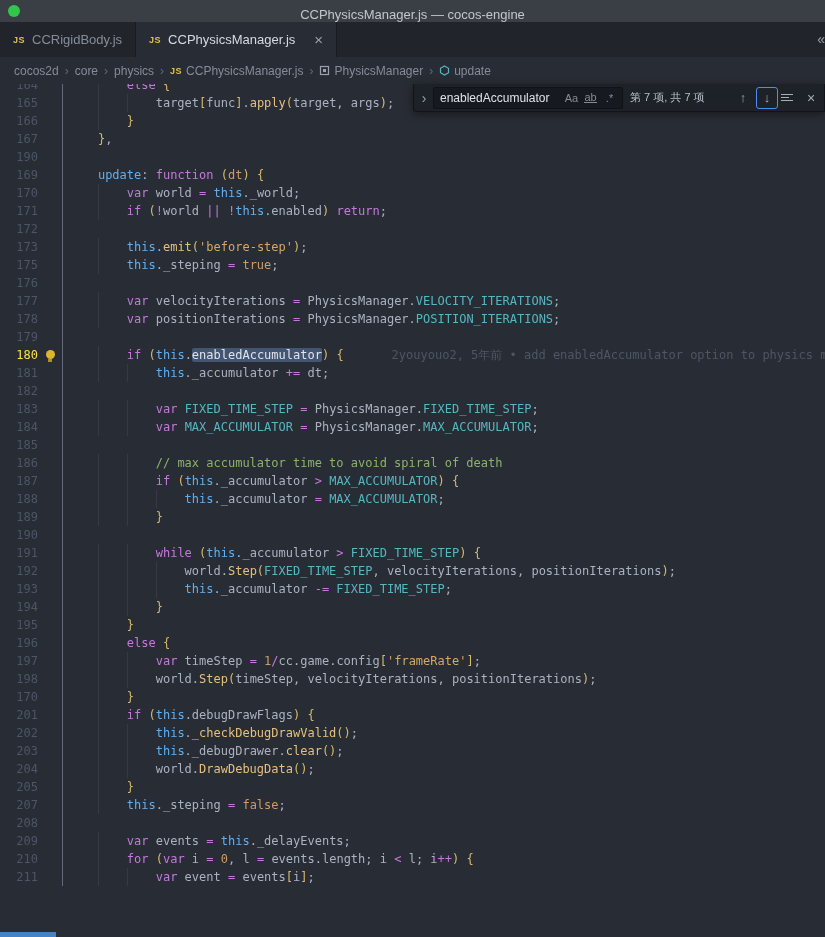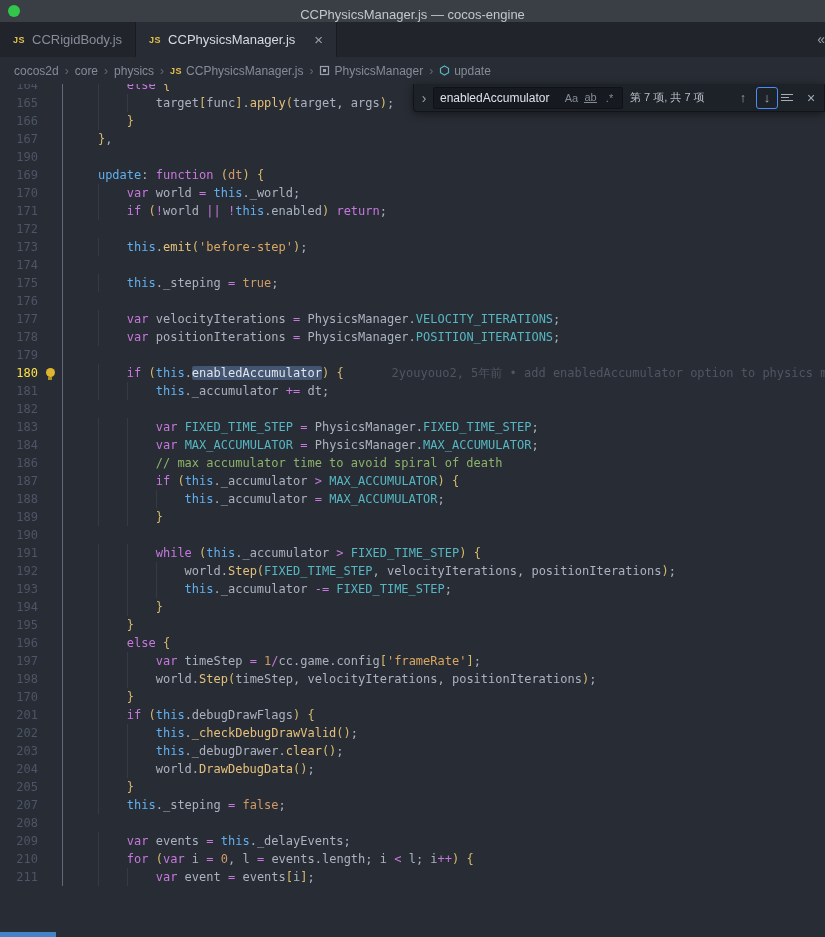--- a/index.html
+++ b/index.html
@@ -163,25 +163,20 @@
           <span class="ln">172</span>
           <span class="deco"></span>
           <span class="code"></span>
         </div>
         <div class="line">
           <span class="ln">173</span>
           <span class="deco"></span>
           <span class="code"><span style="color: rgb(171, 178, 191);">        </span><span style="color: rgb(97, 175, 239);">this</span><span style="color: rgb(171, 178, 191);">.</span><span style="color: rgb(229, 192, 123);">emit</span><span style="color: rgb(215, 186, 109);">(</span><span style="color: rgb(217, 167, 98);">'before-step'</span><span style="color: rgb(215, 186, 109);">)</span><span style="color: rgb(171, 178, 191);">;</span><i class="guide" style="left: calc(4ch + 6px);"></i></span>
         </div>
         <div class="line">
-          <span class="ln">174</span>
-          <span class="deco"></span>
-          <span class="code"></span>
-        </div>
-        <div class="line">
           <span class="ln">175</span>
           <span class="deco"></span>
           <span class="code"><span style="color: rgb(171, 178, 191);">        </span><span style="color: rgb(97, 175, 239);">this</span><span style="color: rgb(171, 178, 191);">._steping </span><span style="color: rgb(198, 120, 221);">=</span><span style="color: rgb(171, 178, 191);"> </span><span style="color: rgb(209, 154, 102);">true</span><span style="color: rgb(171, 178, 191);">;</span><i class="guide" style="left: calc(4ch + 6px);"></i></span>
         </div>
         <div class="line">
           <span class="ln">176</span>
           <span class="deco"></span>
           <span class="code"></span>
         </div>
         <div class="line">
@@ -218,20 +213,25 @@
         </div>
         <div class="line">
           <span class="ln">183</span>
           <span class="deco"></span>
           <span class="code"><span style="color: rgb(171, 178, 191);">            </span><span style="color: rgb(198, 120, 221);">var</span><span style="color: rgb(171, 178, 191);"> </span><span style="color: rgb(86, 182, 194);">FIXED_TIME_STEP</span><span style="color: rgb(171, 178, 191);"> </span><span style="color: rgb(198, 120, 221);">=</span><span style="color: rgb(171, 178, 191);"> PhysicsManager.</span><span style="color: rgb(86, 182, 194);">FIXED_TIME_STEP</span><span style="color: rgb(171, 178, 191);">;</span><i class="guide" style="left: calc(4ch + 6px);"></i><i class="guide" style="left: calc(8ch + 6px);"></i></span>
         </div>
         <div class="line">
           <span class="ln">184</span>
           <span class="deco"></span>
           <span class="code"><span style="color: rgb(171, 178, 191);">            </span><span style="color: rgb(198, 120, 221);">var</span><span style="color: rgb(171, 178, 191);"> </span><span style="color: rgb(86, 182, 194);">MAX_ACCUMULATOR</span><span style="color: rgb(171, 178, 191);"> </span><span style="color: rgb(198, 120, 221);">=</span><span style="color: rgb(171, 178, 191);"> PhysicsManager.</span><span style="color: rgb(86, 182, 194);">MAX_ACCUMULATOR</span><span style="color: rgb(171, 178, 191);">;</span><i class="guide" style="left: calc(4ch + 6px);"></i><i class="guide" style="left: calc(8ch + 6px);"></i></span>
+        </div>
+        <div class="line">
+          <span class="ln">185</span>
+          <span class="deco"></span>
+          <span class="code"></span>
         </div>
         <div class="line">
           <span class="ln">186</span>
           <span class="deco"></span>
           <span class="code"><span style="color: rgb(171, 178, 191);">            </span><span style="color: rgb(140, 179, 104);">// max accumulator time to avoid spiral of death</span><i class="guide" style="left: calc(4ch + 6px);"></i><i class="guide" style="left: calc(8ch + 6px);"></i></span>
         </div>
         <div class="line">
           <span class="ln">187</span>
           <span class="deco"></span>
           <span class="code"><span style="color: rgb(171, 178, 191);">            </span><span style="color: rgb(198, 120, 221);">if</span><span style="color: rgb(171, 178, 191);"> </span><span style="color: rgb(215, 186, 109);">(</span><span style="color: rgb(97, 175, 239);">this</span><span style="color: rgb(171, 178, 191);">._accumulator </span><span style="color: rgb(198, 120, 221);">&gt;</span><span style="color: rgb(171, 178, 191);"> </span><span style="color: rgb(86, 182, 194);">MAX_ACCUMULATOR</span><span style="color: rgb(215, 186, 109);">)</span><span style="color: rgb(171, 178, 191);"> </span><span style="color: rgb(215, 186, 109);">{</span><i class="guide" style="left: calc(4ch + 6px);"></i><i class="guide" style="left: calc(8ch + 6px);"></i></span>

